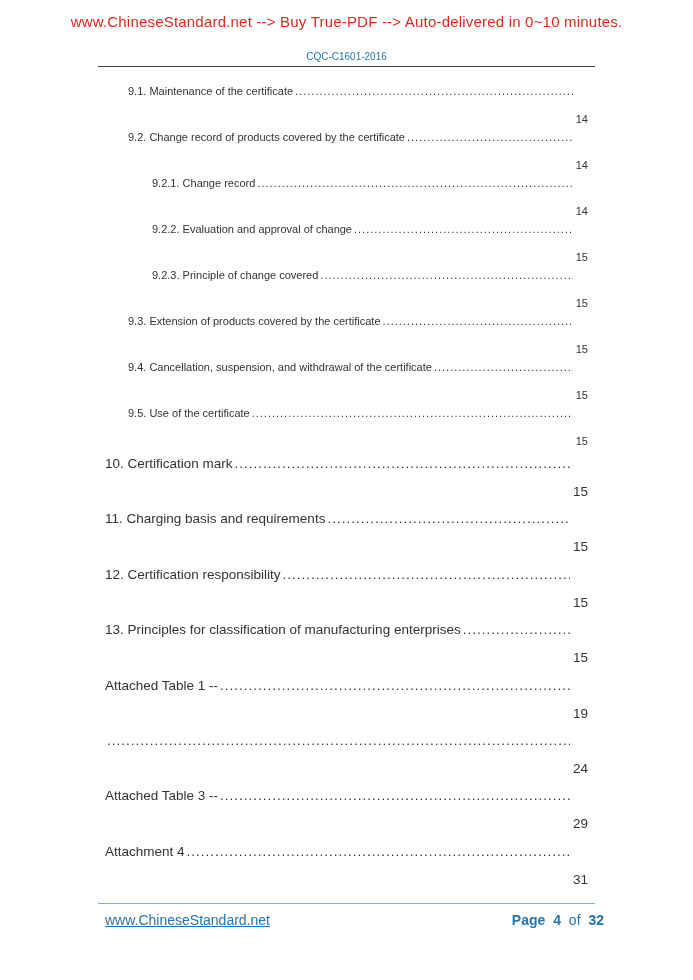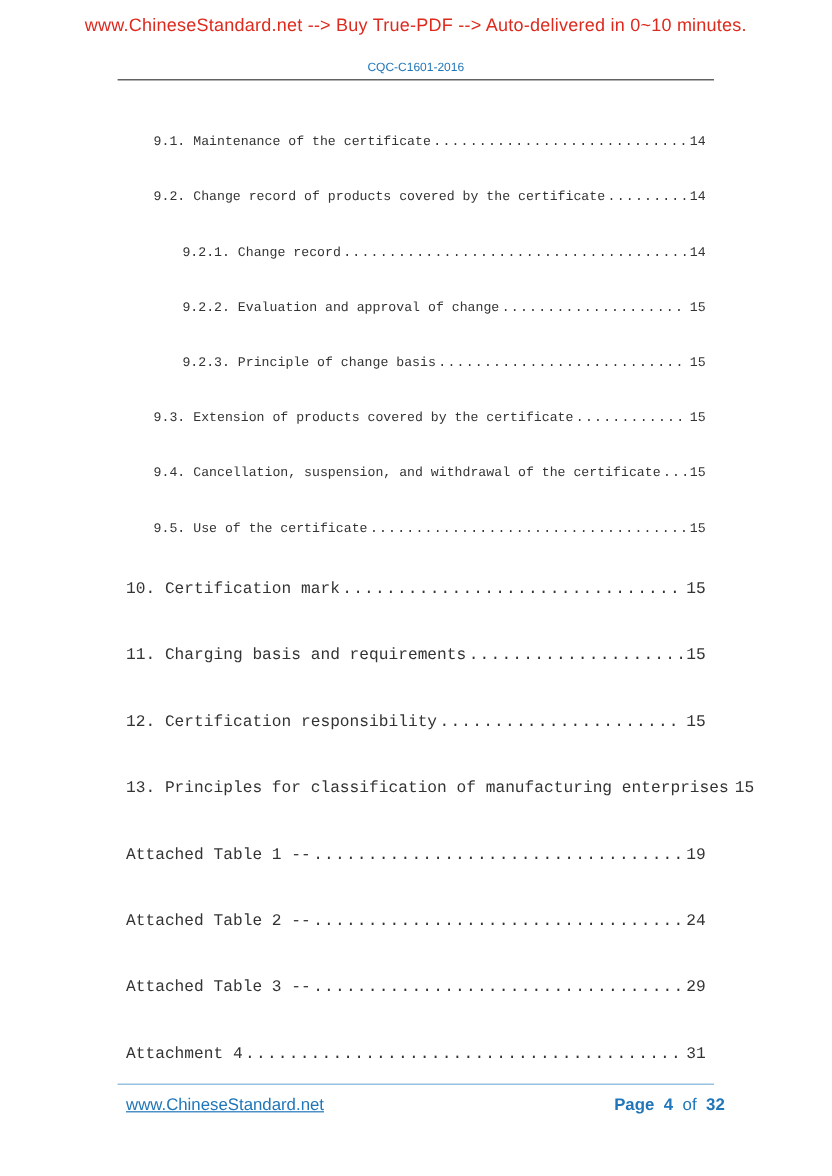--- a/index.html
+++ b/index.html
@@ -40,23 +40,22 @@
 
   
   .toc {
     position: absolute;
     top: 82px;
     left: 98px;
     right: 98px;
   }
   .toc-row {
     display: flex;
-    align-items: flex-end;
+    align-items: flex-start;
     padding-right: 7px;
-    font-family: Liberation Mono, monospace;
   }
   .toc-row.level1 {
     font-size: 13.5px;
     line-height: 27.4px;
     padding-left: 7px;
   }
   .toc-row.level2 {
     font-size: 11px;
     line-height: 18px;
     padding-left: 30px;
@@ -130,21 +129,21 @@
       <span class="toc-label">9.2.1. Change record</span>
       <span class="toc-leader"></span>
       <span class="toc-page">14</span>
     </div>
     <div class="toc-row level3">
       <span class="toc-label">9.2.2. Evaluation and approval of change</span>
       <span class="toc-leader"></span>
       <span class="toc-page">15</span>
     </div>
     <div class="toc-row level3">
-      <span class="toc-label">9.2.3. Principle of change basis</span>
+      <span class="toc-label">9.2.3. Principle of change covered</span>
       <span class="toc-leader"></span>
       <span class="toc-page">15</span>
     </div>
     <div class="toc-row level2">
       <span class="toc-label">9.3. Extension of products covered by the certificate</span>
       <span class="toc-leader"></span>
       <span class="toc-page">15</span>
     </div>
     <div class="toc-row level2">
       <span class="toc-label">9.4. Cancellation, suspension, and withdrawal of the certificate</span>
@@ -175,21 +174,20 @@
       <span class="toc-label">13. Principles for classification of manufacturing enterprises</span>
       <span class="toc-leader"></span>
       <span class="toc-page">15</span>
     </div>
     <div class="toc-row level1">
       <span class="toc-label">Attached Table 1 --</span>
       <span class="toc-leader"></span>
       <span class="toc-page">19</span>
     </div>
     <div class="toc-row level1">
-      <span class="toc-label">Attached Table 2 --</span>
       <span class="toc-leader"></span>
       <span class="toc-page">24</span>
     </div>
     <div class="toc-row level1">
       <span class="toc-label">Attached Table 3 --</span>
       <span class="toc-leader"></span>
       <span class="toc-page">29</span>
     </div>
     <div class="toc-row level1">
       <span class="toc-label">Attachment 4</span>

